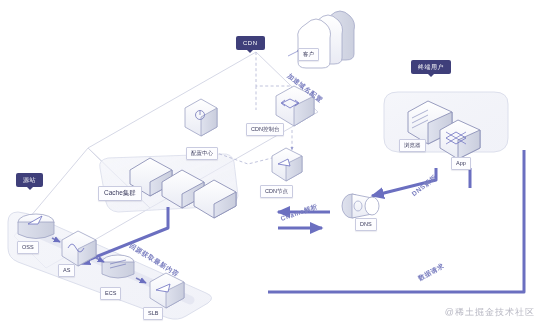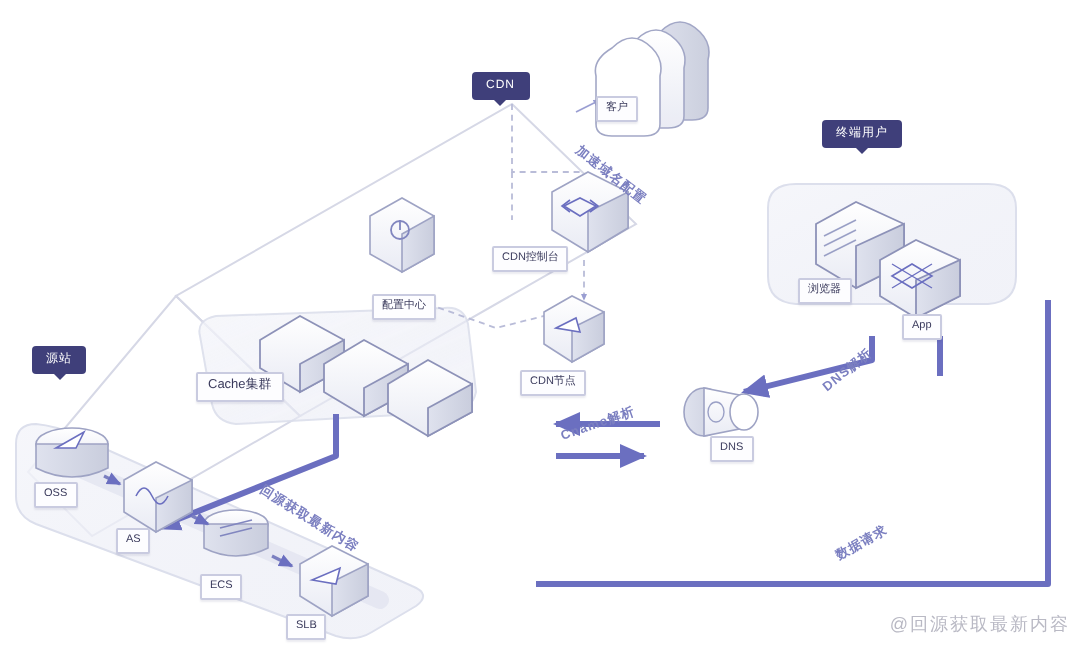--- a/index.html
+++ b/index.html
@@ -190,14 +190,14 @@
   <div class="node-label" style="left:58px;top:264px;">AS</div>
   <div class="node-label" style="left:100px;top:287px;">ECS</div>
   <div class="node-label" style="left:143px;top:307px;">SLB</div>
 
   <div class="flow-text" style="left:288px;top:72px;transform:rotate(38deg);">加速域名配置</div>
   <div class="flow-text" style="left:130px;top:242px;transform:rotate(32deg);">回源获取最新内容</div>
   <div class="flow-text" style="left:281px;top:216px;transform:rotate(-19deg);">Cname解析</div>
   <div class="flow-text" style="left:413px;top:192px;transform:rotate(-39deg);">DNS解析</div>
   <div class="flow-text" style="left:419px;top:276px;transform:rotate(-29deg);">数据请求</div>
 
-  <div class="watermark">@回源获取最新内容</div>
+  <div class="watermark">@稀土掘金技术社区</div>
 </div>
 
 </body></html>

